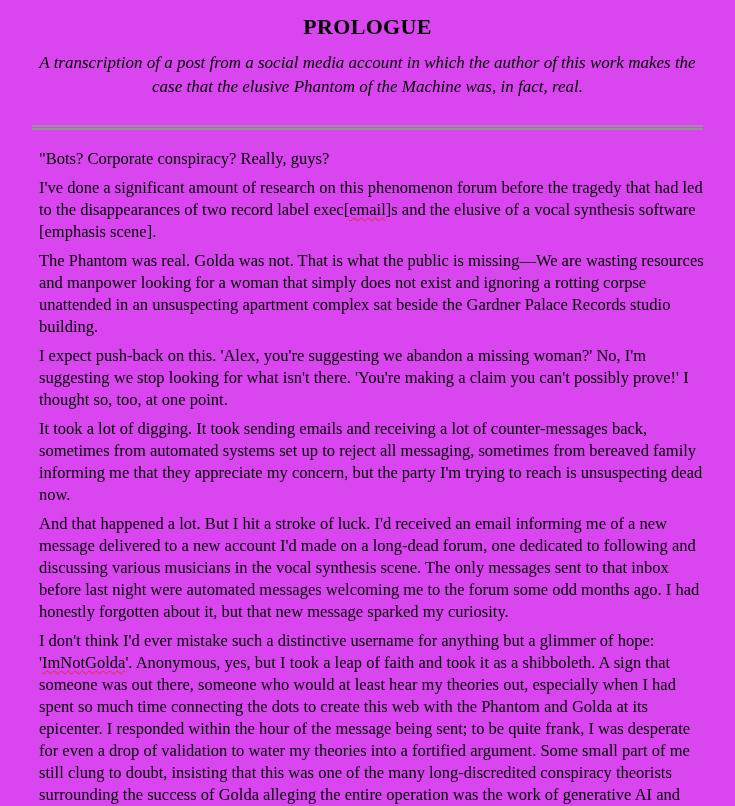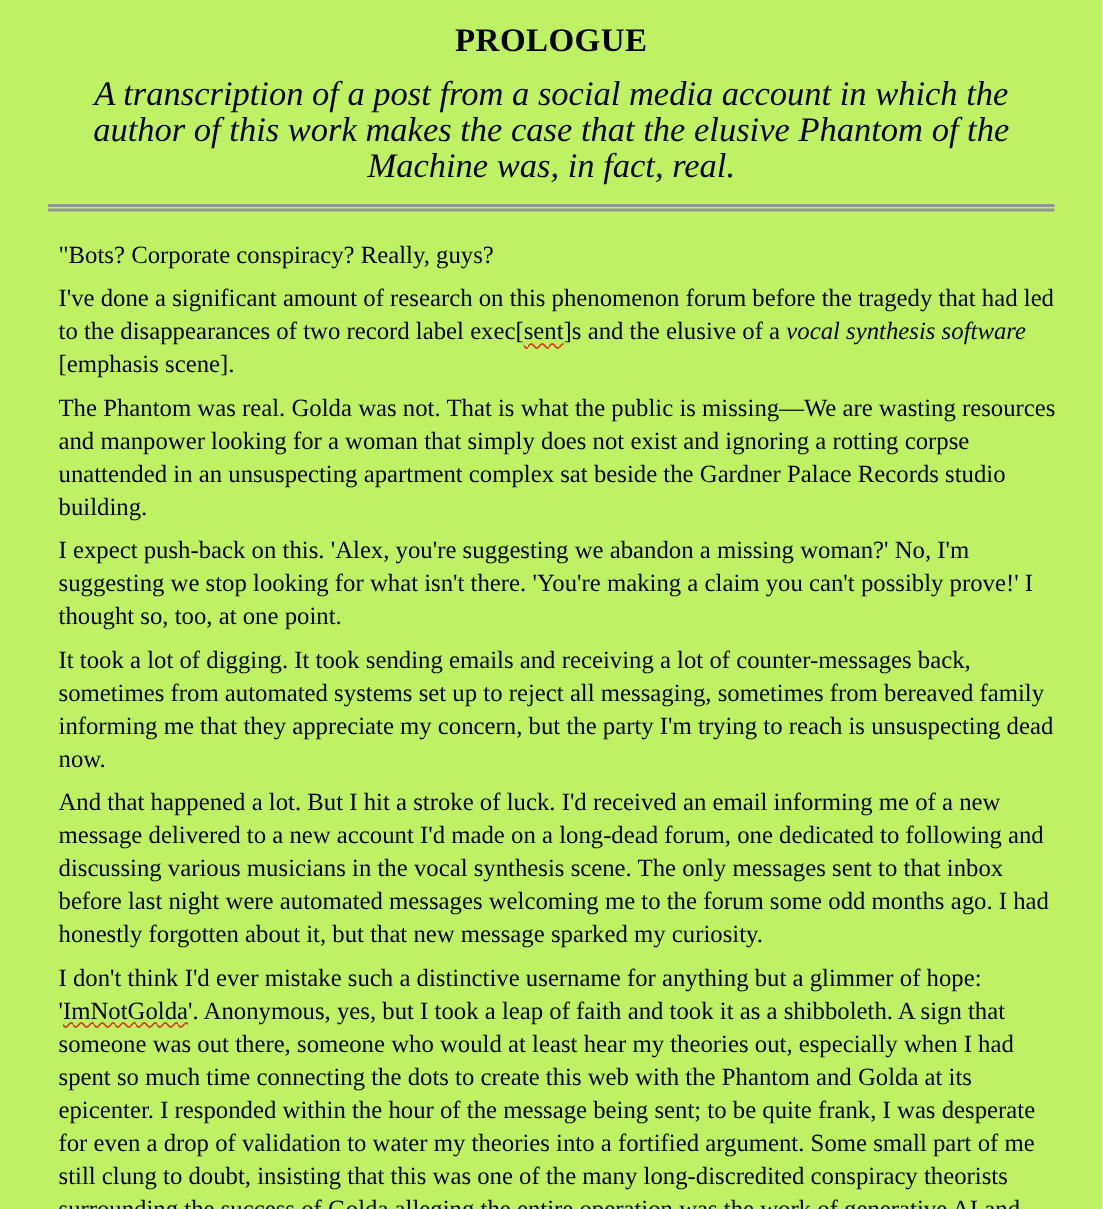--- a/index.html
+++ b/index.html
@@ -6,72 +6,71 @@
     margin: 0;
     padding: 0;
     background: #ffffff;
   }
   .page {
     position: relative;
     width: 735px;
     height: 806px;
     box-sizing: border-box;
     padding: 14px 31px 0 31px;
-    background: #bef264;
+    background: #d946ef;
     font-family: "Liberation Serif", "DejaVu Serif", serif;
     color: #000000;
     overflow: hidden;
   }
   h1.doc-title {
     font-size: 22px;
     line-height: 26px;
     font-weight: 700;
     text-align: center;
     margin: 0 0 11px 0;
     letter-spacing: 0.3px;
   }
   p.subtitle {
     font-style: italic;
-    font-size: 23px;
+    font-size: 17px;
     line-height: 24px;
     text-align: center;
-    margin: 0 0 13px 0;
+    margin: 0 0 26px 0;
   }
   hr.divider {
     height: 0;
     border: none;
     border-top: 5px double #949494;
     margin: 0 1px 18px 1px;
   }
   .article p {
     font-size: 16.5px;
     line-height: 22px;
     margin: 0 0 7px 8px;
   }
   .em {
-    font-style: italic;
   }
   .spellcheck {
     text-decoration: underline;
     text-decoration-style: wavy;
     text-decoration-color: #e0301e;
     text-decoration-thickness: 1px;
     text-underline-offset: 2px;
     text-decoration-skip-ink: none;
   }
 </style>
 </head>
 <body>
 
 <div class="page">
   <h1 class="doc-title">PROLOGUE</h1>
   <p class="subtitle">A transcription of a post from a social media account in which the author of this work makes the case that the elusive Phantom of the Machine was, in fact, real.</p>
   <hr class="divider">
   <div class="article">
       <p><span>"Bots? Corporate conspiracy? Really, guys?</span></p>
-      <p><span>I've done a significant amount of research on this phenomenon forum before the tragedy that had led to the disappearances of two record label exec[</span><span class="spellcheck">sent</span><span>]s and the elusive of a </span><span class="em">vocal synthesis software</span><span> [emphasis scene].</span></p>
+      <p><span>I've done a significant amount of research on this phenomenon forum before the tragedy that had led to the disappearances of two record label exec[</span><span class="spellcheck">email</span><span>]s and the elusive of a </span><span class="em">vocal synthesis software</span><span> [emphasis scene].</span></p>
       <p><span>The Phantom was real. Golda was not. That is what the public is missing—We are wasting resources and manpower looking for a woman that simply does not exist and ignoring a rotting corpse unattended in an unsuspecting apartment complex sat beside the Gardner Palace Records studio building.</span></p>
       <p><span>I expect push-back on this. 'Alex, you're suggesting we abandon a missing woman?' No, I'm suggesting we stop looking for what isn't there. 'You're making a claim you can't possibly prove!' I thought so, too, at one point.</span></p>
       <p><span>It took a lot of digging. It took sending emails and receiving a lot of counter-messages back, sometimes from automated systems set up to reject all messaging, sometimes from bereaved family informing me that they appreciate my concern, but the party I'm trying to reach is unsuspecting dead now.</span></p>
       <p><span>And that happened a lot. But I hit a stroke of luck. I'd received an email informing me of a new message delivered to a new account I'd made on a long-dead forum, one dedicated to following and discussing various musicians in the vocal synthesis scene. The only messages sent to that inbox before last night were automated messages welcoming me to the forum some odd months ago. I had honestly forgotten about it, but that new message sparked my curiosity.</span></p>
       <p><span>I don't think I'd ever mistake such a distinctive username for anything but a glimmer of hope: '</span><span class="spellcheck">ImNotGolda</span><span>'. Anonymous, yes, but I took a leap of faith and took it as a shibboleth. A sign that someone was out there, someone who would at least hear my theories out, especially when I had spent so much time connecting the dots to create this web with the Phantom and Golda at its epicenter. I responded within the hour of the message being sent; to be quite frank, I was desperate for even a drop of validation to water my theories into a fortified argument. Some small part of me still clung to doubt, insisting that this was one of the many long-discredited conspiracy theorists surrounding the success of Golda alleging the entire operation was the work of generative AI and language learning models.</span></p>
     </div>
 </div>
 
 </body></html>

